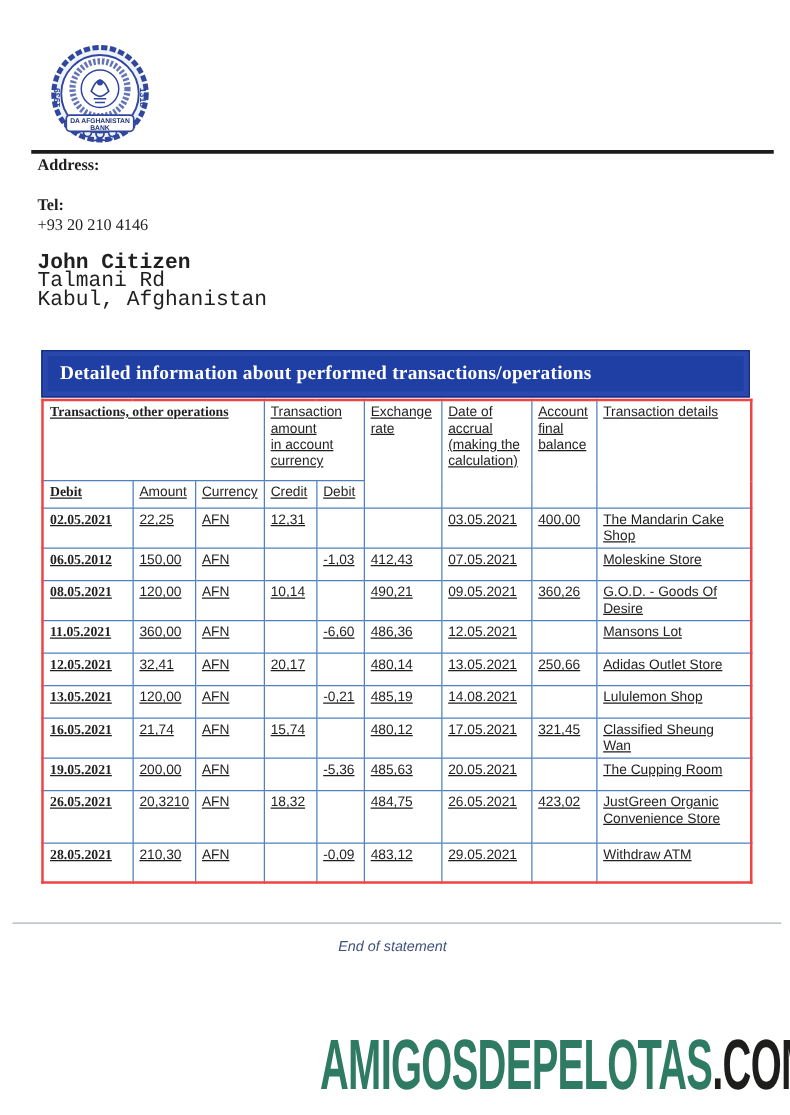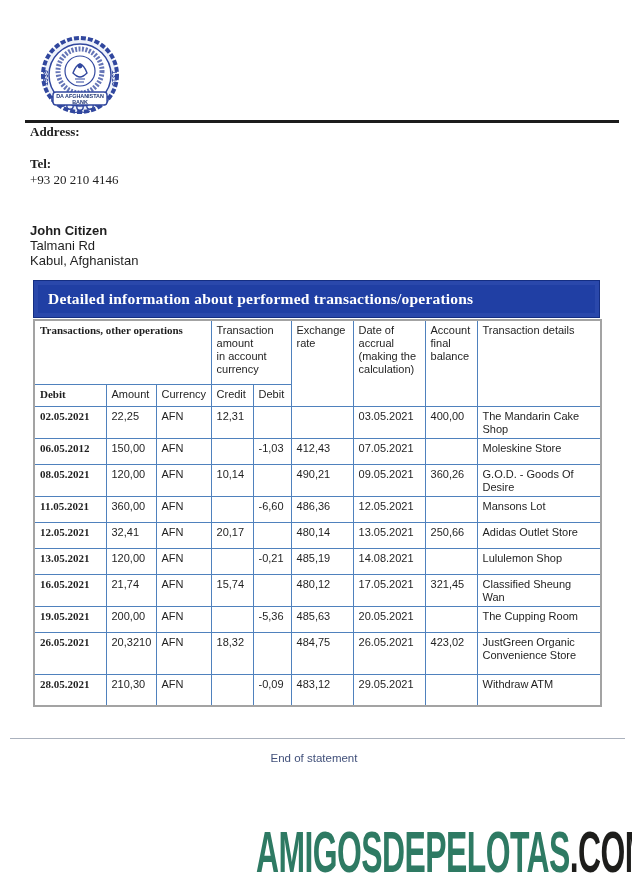--- a/index.html
+++ b/index.html
@@ -12,54 +12,55 @@
   
   .top-rule{position:absolute;left:25px;top:120px;width:594px;height:3px;background:#1c1c1c;}
   
   .contact-row{position:absolute;left:30px;display:flex;flex-direction:column;}
   .contact-row .lbl{width:76px;font-family:"Liberation Serif",serif;font-weight:bold;font-size:13px;}
   .contact-row .val{font-size:12px;padding-top:1px;}
   .row-address{top:124px;}
   .row-tel{top:156px;}
   .row-tel .val{font-family:"Liberation Serif",serif;font-size:13px;padding-top:0;}
   
-  .customer{position:absolute;left:30px;top:203px;font-family:Liberation Sans, sans-serif;font-size:13px;line-height:15px;margin-top:20px;}
+  .customer{position:absolute;left:30px;top:203px;font-family:Liberation Mono, monospace;font-size:17px;line-height:15px;}
   .customer .name{font-weight:bold;}
   
   .banner{
     position:absolute;left:33px;top:280px;width:567px;height:38px;box-sizing:border-box;
     background:#203fa4;border:1px solid #142e82;
     box-shadow:inset 0 0 0 4px #2a48ab;
     display:flex;align-items:center;
   }
   .banner .title{
     color:#ffffff;font-family:"Liberation Serif",serif;font-weight:bold;font-size:15.5px;
     padding-left:14px;letter-spacing:.2px;
   }
   
   table.txn{
     position:absolute;left:33px;top:319px;width:567px;table-layout:fixed;
     border-collapse:collapse;background:#fff;
-    border:2px solid #a3a3a3;
+    border:2px solid #ef4444;
+    text-decoration:underline;
   }
   table.txn td{
     border:1px solid #4f81bd;vertical-align:top;
     padding:3px 4px 2px 5px;font-size:11px;line-height:13px;
     overflow:hidden;
   }
   td.pre{white-space:pre-line;}
   td.bold-serif{font-family:"Liberation Serif",serif;font-weight:bold;font-size:12px;}
   tr.hdr1 td{height:58px;}
   tr.hdr2 td{height:16px;}
   tr.data td{height:20px;}
   tr.data.tall td{height:36px;}
   tr.data.pad td{height:25px;}
   
   .footer-rule{position:absolute;left:10px;top:738px;width:615px;height:1px;background:#aab1bd;}
-  .end-text{position:absolute;left:0;top:752px;width:628px;text-align:center;font-size:11.5px;color:#41507a;}
+  .end-text{position:absolute;left:0;top:752px;width:628px;text-align:center;font-size:11.5px;color:#41507a;font-style:italic;}
   
   .watermark{
     position:absolute;left:256px;top:824px;white-space:nowrap;
     font-family:"Liberation Sans",sans-serif;font-weight:bold;font-size:57px;line-height:1;
     letter-spacing:-1px;transform:scaleX(.56);transform-origin:left top;
   }
   .watermark .brand{color:#2e7a63;}
   .watermark .tld{color:#1d1d1b;}
 </style>
 </head>

